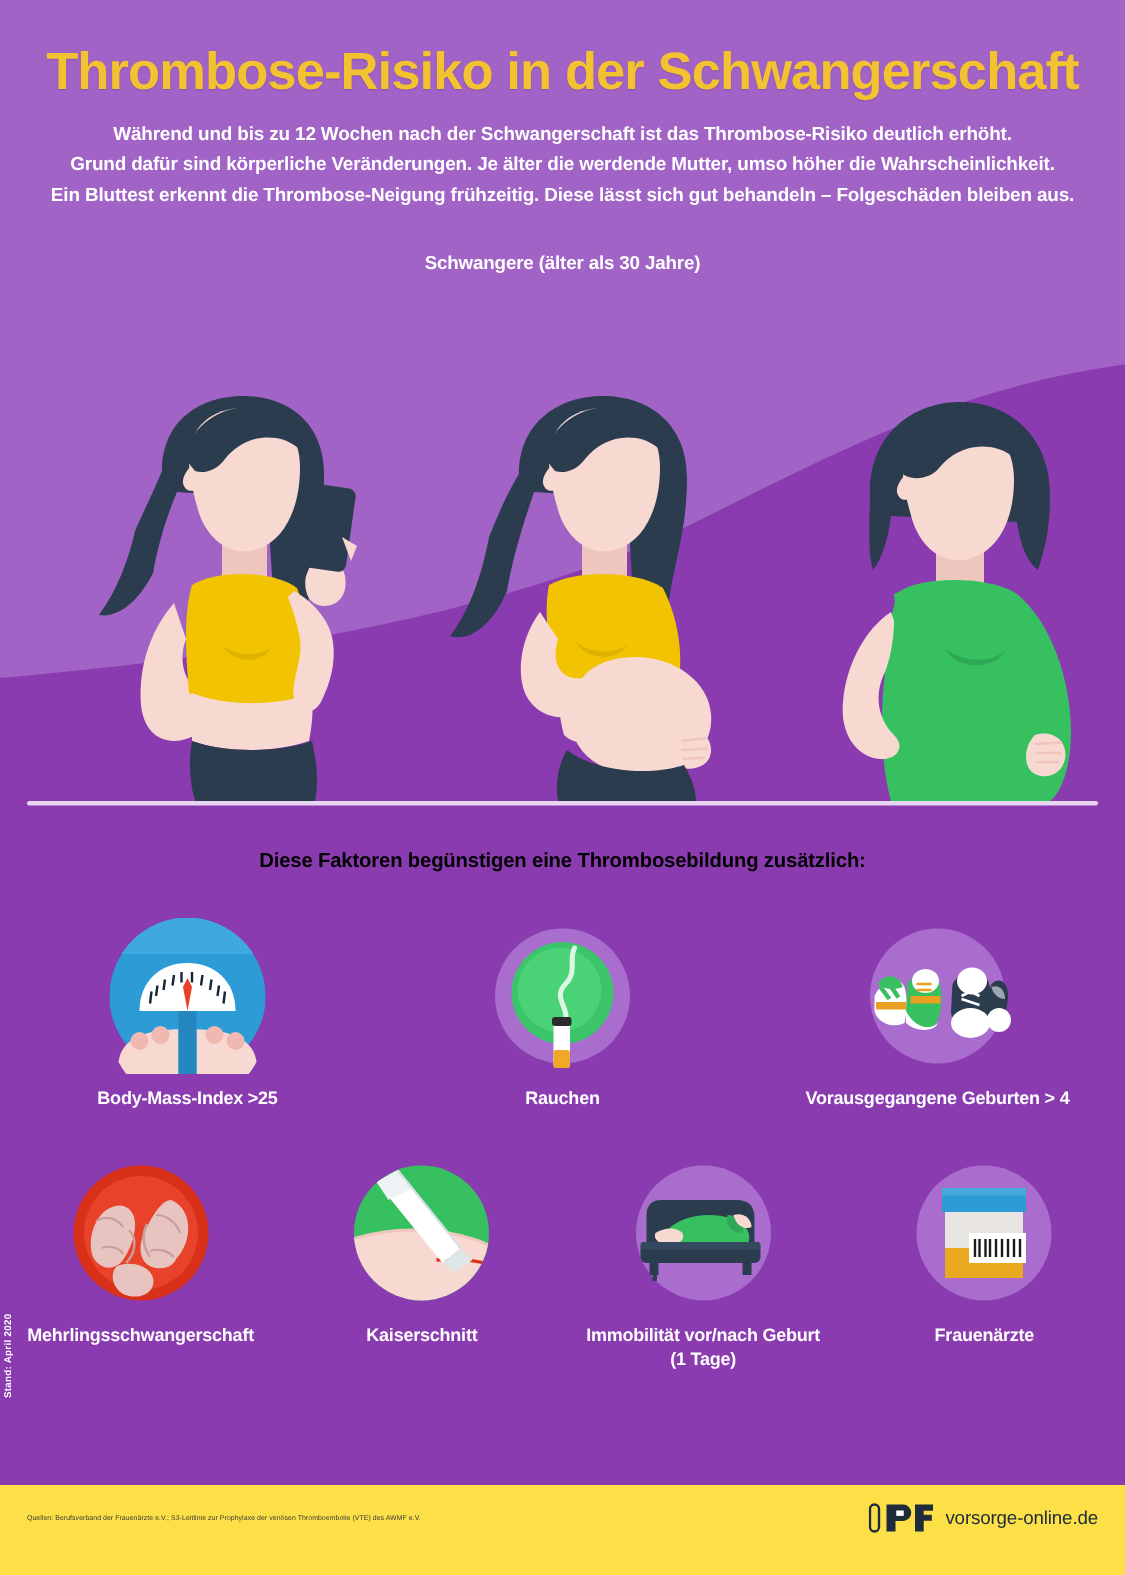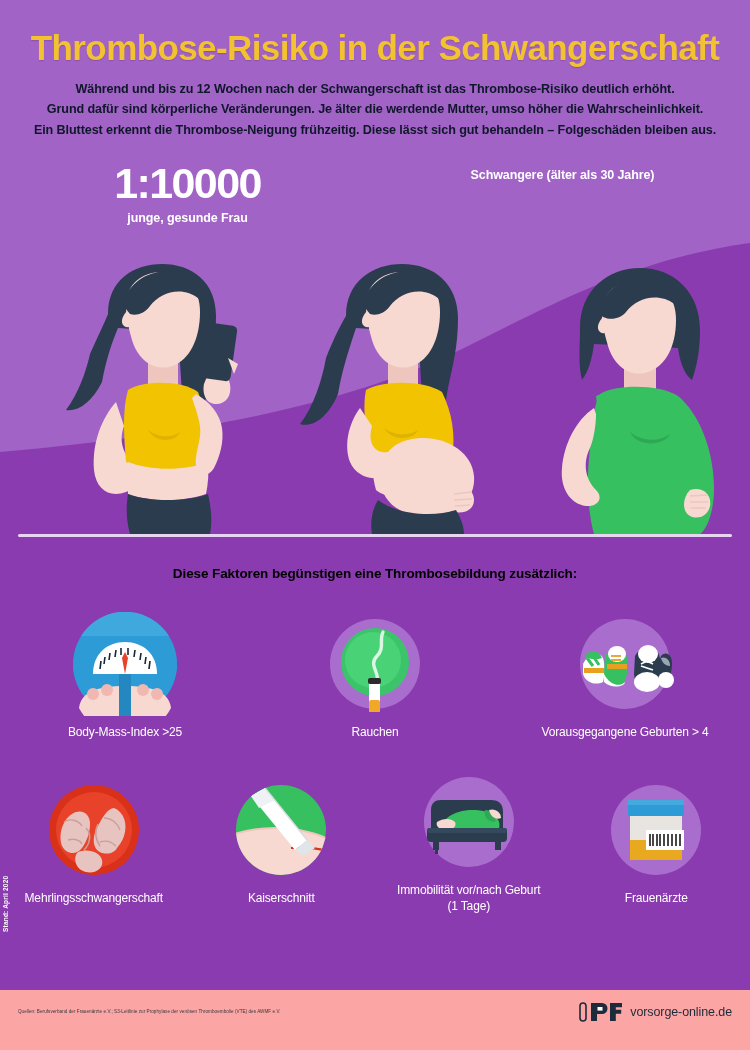--- a/index.html
+++ b/index.html
@@ -27,21 +27,21 @@
   }
   
   .header { position:relative; z-index:6; padding-top:30px; text-align:center; }
   .title {
     font-size:35px; font-weight:bold; color:#f2c230;
     letter-spacing:-0.6px; line-height:1.05;
     text-shadow:0 1px 1px rgba(80,30,110,.25);
     white-space:nowrap;
   }
   .subtitle {
-    margin-top:12px; color:#0f172a; font-size:12.6px; line-height:1.62;
+    margin-top:12px; color:#ffffff; font-size:12.6px; line-height:1.62;
     font-weight:600; letter-spacing:-0.1px;
   }
   .subtitle div { white-space:nowrap; }
   
   .stats {
     position:relative; z-index:6; display:flex; margin-top:22px;
   }
   .stat { flex:1; text-align:center; }
   .stat-value {
     color:#ffffff; font-weight:bold; font-size:43px; line-height:1;
@@ -65,35 +65,35 @@
   .grid {
     position:absolute; left:0; top:612px; width:750px; z-index:6;
   }
   .grid-row { display:flex; }
   .cell { flex:1; text-align:center; }
   .icon-wrap {
     width:104px; height:104px; margin:0 auto; position:relative;
   }
   .icon-wrap svg { display:block; width:104px; height:104px; }
   .cell-label {
-    color:#ffffff; font-size:12px; font-weight:normal; margin-top:8px;
+    color:#ffffff; font-size:12px; font-weight:bold; margin-top:8px;
     line-height:1.35; letter-spacing:-0.15px;
   }
   .cell-label .sub { display:block; }
   
   .side-stamp {
     position:absolute; left:2px; top:932px; z-index:7;
     color:#ffffff; font-size:6.5px; font-weight:600;
     transform:rotate(-90deg); transform-origin:left top;
     white-space:nowrap; letter-spacing:.2px;
   }
   
   .footer {
     position:absolute; left:0; top:990px; width:750px; height:60px;
-    background:#fca5a5; z-index:8;
+    background:#fde047; z-index:8;
   }
   .footer-inner {
     position:relative; width:750px; height:60px;
   }
   .source {
     position:absolute; left:18px; top:19px;
     font-size:4.6px; color:#3a3a3a; letter-spacing:.05px; line-height:1.2;
   }
   .brand {
     position:absolute; right:18px; top:12px;
@@ -118,24 +118,20 @@
   <div class="header">
     <div class="title">Thrombose-Risiko in der Schwangerschaft</div>
     <div class="subtitle">
       <div>Während und bis zu 12 Wochen nach der Schwangerschaft ist das Thrombose-Risiko deutlich erhöht.</div>
       <div>Grund dafür sind körperliche Veränderungen. Je älter die werdende Mutter, umso höher die Wahrscheinlichkeit.</div>
       <div>Ein Bluttest erkennt die Thrombose-Neigung frühzeitig. Diese lässt sich gut behandeln – Folgeschäden bleiben aus.</div>
     </div>
   </div>
 
   <div class="stats">
-    <div class="stat">
-      <div class="stat-value">1:10000</div>
-      <div class="stat-label">junge, gesunde Frau</div>
-    </div>
     <div class="stat">
       <div class="stat-label">Schwangere (älter als 30 Jahre)</div>
     </div>
   </div>
 
   <div class="figures">
 
     <svg class="fig" style="left:52px;" width="220" height="272" viewBox="0 0 220 272">
       <g>
 
@@ -314,21 +310,21 @@
             <path d="M88,44 C94,38 100,44 99,54 C98,64 94,72 89,74 C85,70 84,58 86,50 Z" fill="#2b3c4e"></path>
             <ellipse cx="93" cy="68" rx="8" ry="8" fill="#ffffff"></ellipse>
             <path d="M88,46 C93,44 97,48 97,54 C93,54 89,51 88,46 Z" fill="#9aa6b2"></path>
           </svg>
         </div>
         <div class="cell-label">Vorausgegangene Geburten &gt; 4</div>
       </div>
 
     </div>
 
-    <div class="grid-row" style="margin-top:30px;align-items:center;">
+    <div class="grid-row" style="margin-top:30px;">
 
       <div class="cell">
         <div class="icon-wrap">
           <svg viewBox="0 0 104 104">
             <circle cx="52" cy="52" r="45" fill="#d9301a"></circle>
             <circle cx="52" cy="52" r="38" fill="#e8432a"></circle>
 
             <path d="M30,36 C40,30 48,36 48,46 C48,56 44,64 40,70 C34,78 24,76 20,68 C16,58 20,42 30,36 Z" fill="#e8c4c0"></path>
             <path d="M26,56 C32,52 40,54 42,60 C44,66 38,72 30,72 C22,72 20,62 26,56 Z" fill="#e8c4c0"></path>
             <path d="M22,44 C28,40 36,42 40,48" stroke="#c99f9b" stroke-width="1.4" fill="none"></path>

